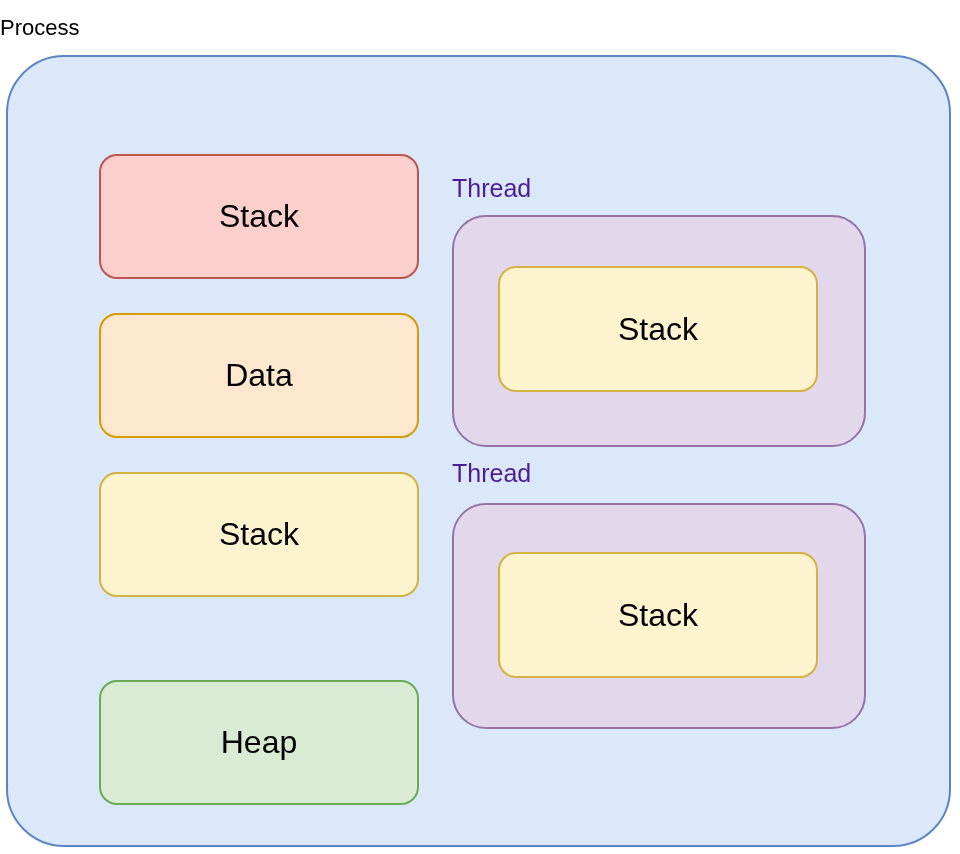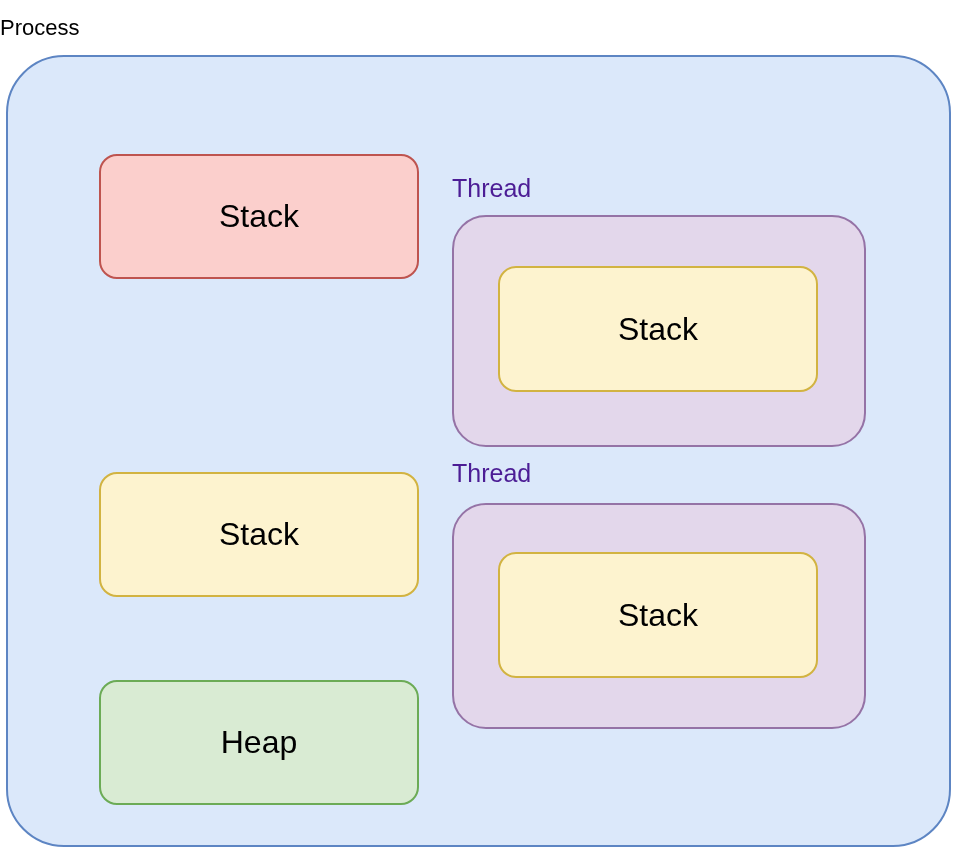--- a/index.html
+++ b/index.html
@@ -99,20 +99,23 @@
 <div class="canvas">
 
   <div class="process-title">Process</div>
 
   <div class="process-box" style="background: rgb(219, 232, 250); border-color: rgb(93, 133, 195);">
 
     <div class="seg seg-code" style="background: rgb(251, 207, 204); border-color: rgb(190, 84, 79);">
       <span>Stack</span>
     </div>
 
+    <div class="seg seg-data" style="background: rgb(253, 231, 207); border-color: rgb(215, 155, 0);">
+      <span>Data</span>
+    </div>
 
     <div class="seg seg-stack" style="background: rgb(253, 243, 207); border-color: rgb(210, 179, 65);">
       <span>Stack</span>
     </div>
 
     <div class="seg seg-heap" style="background: rgb(217, 235, 211); border-color: rgb(108, 171, 86);">
       <span>Heap</span>
     </div>
 
     <div class="thread-title thread-title-1">Thread</div>

